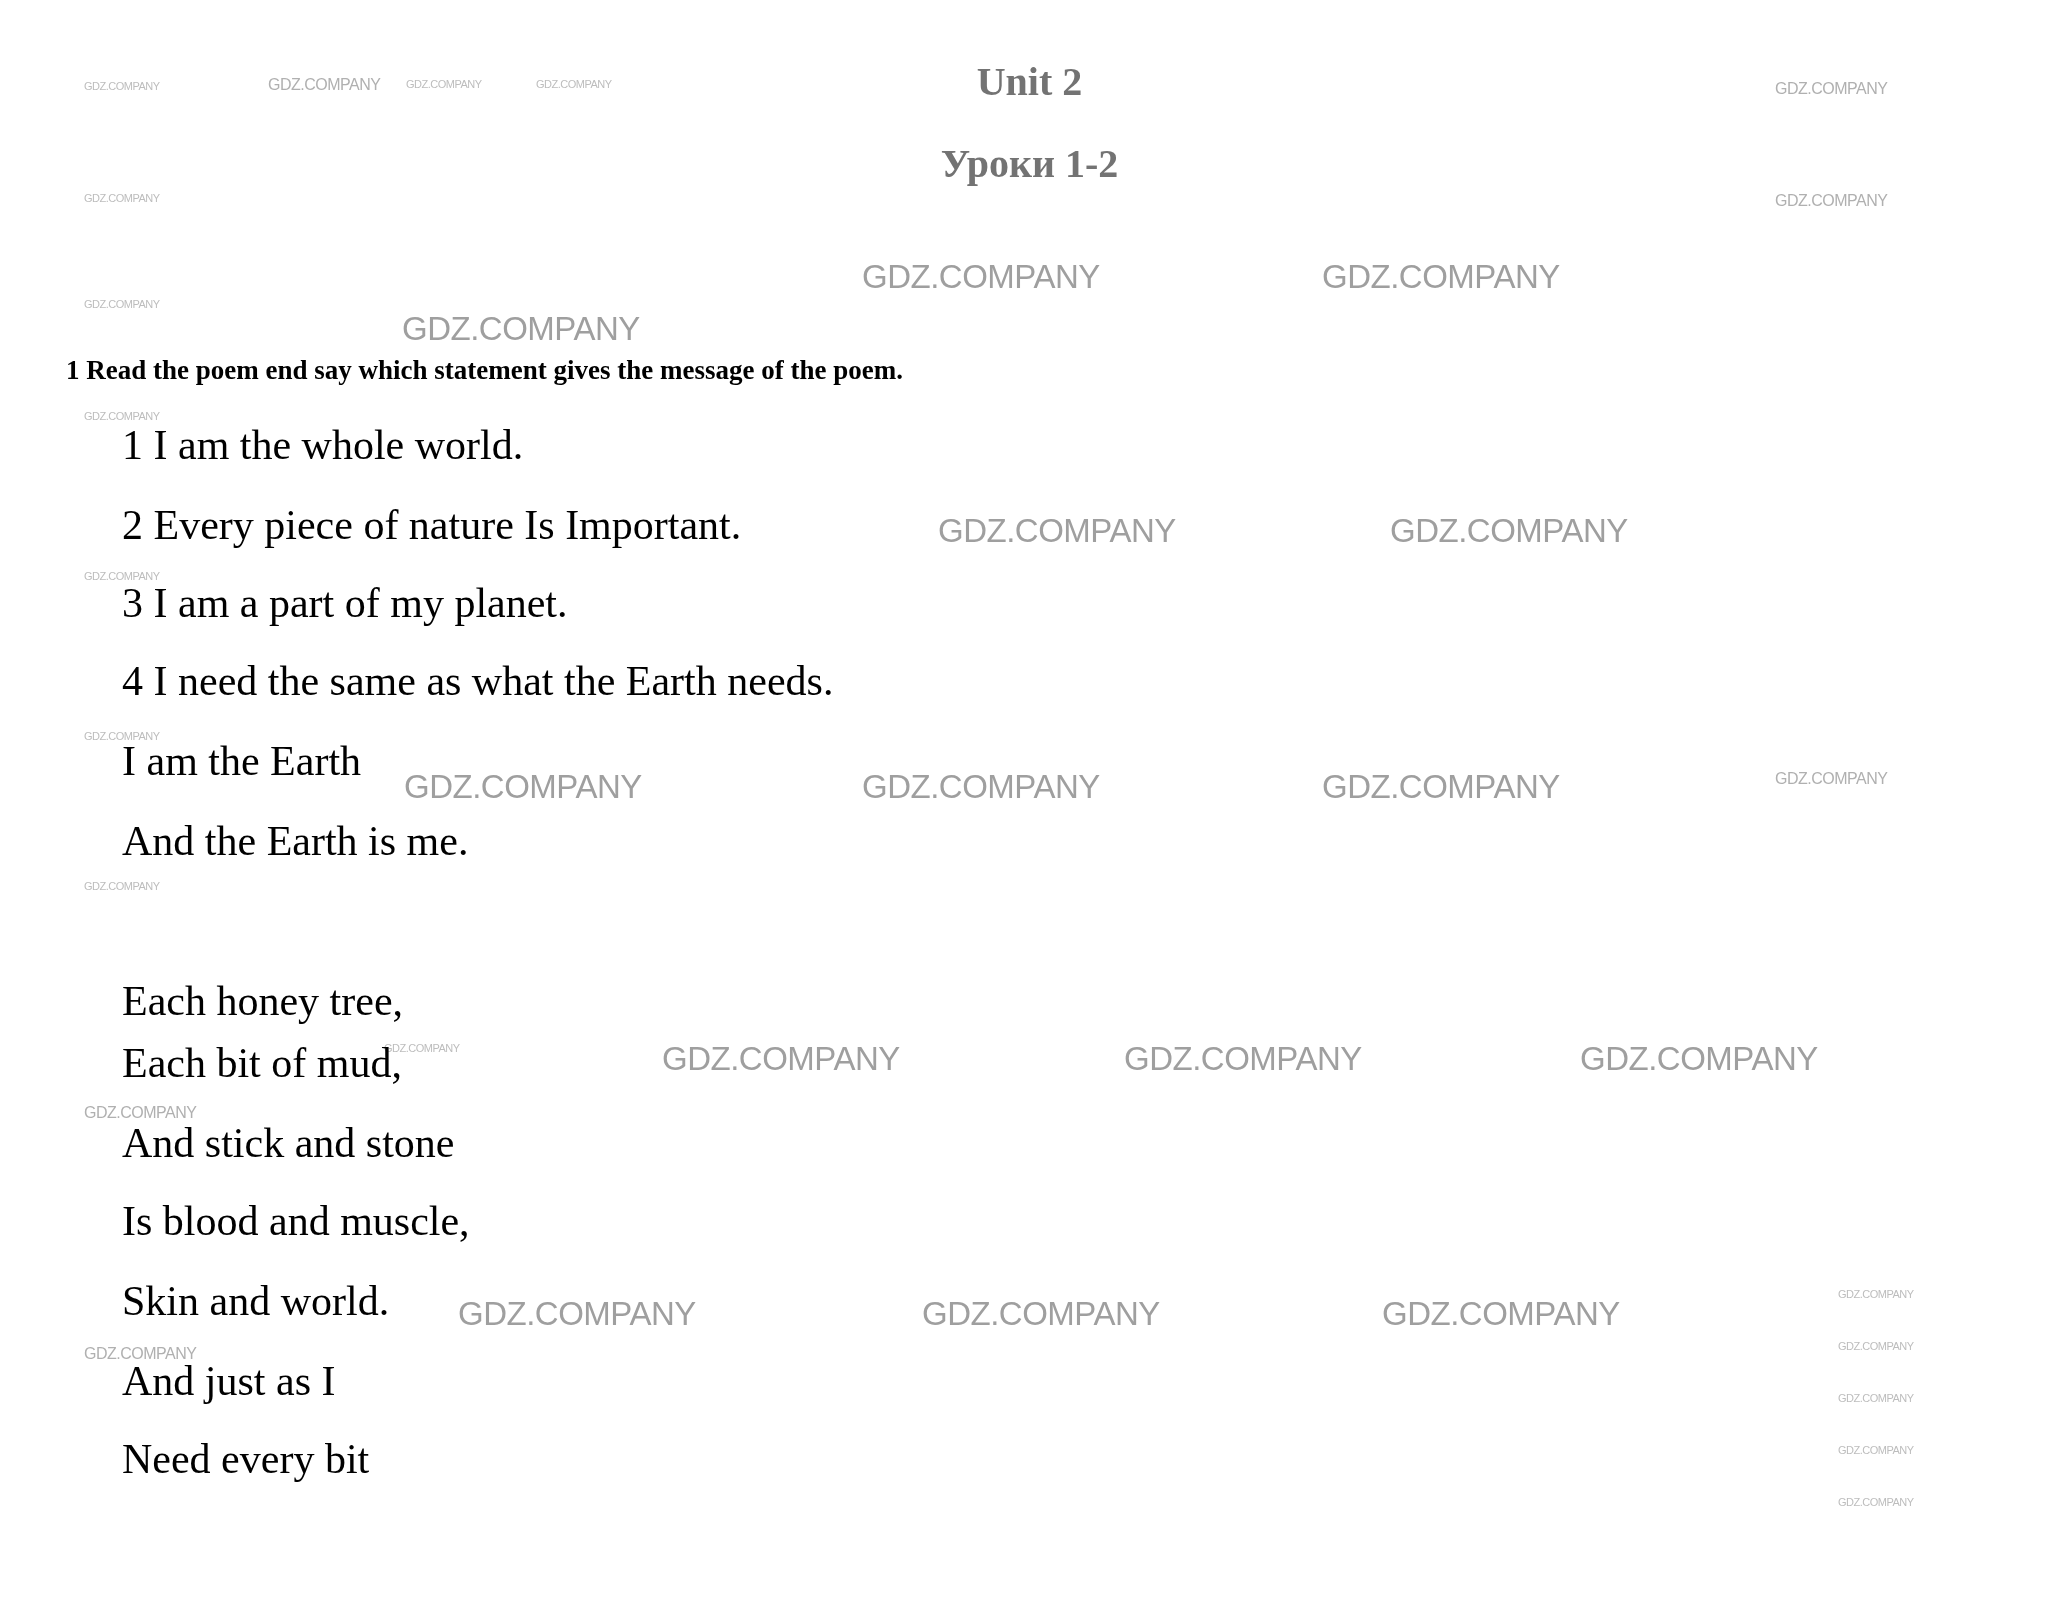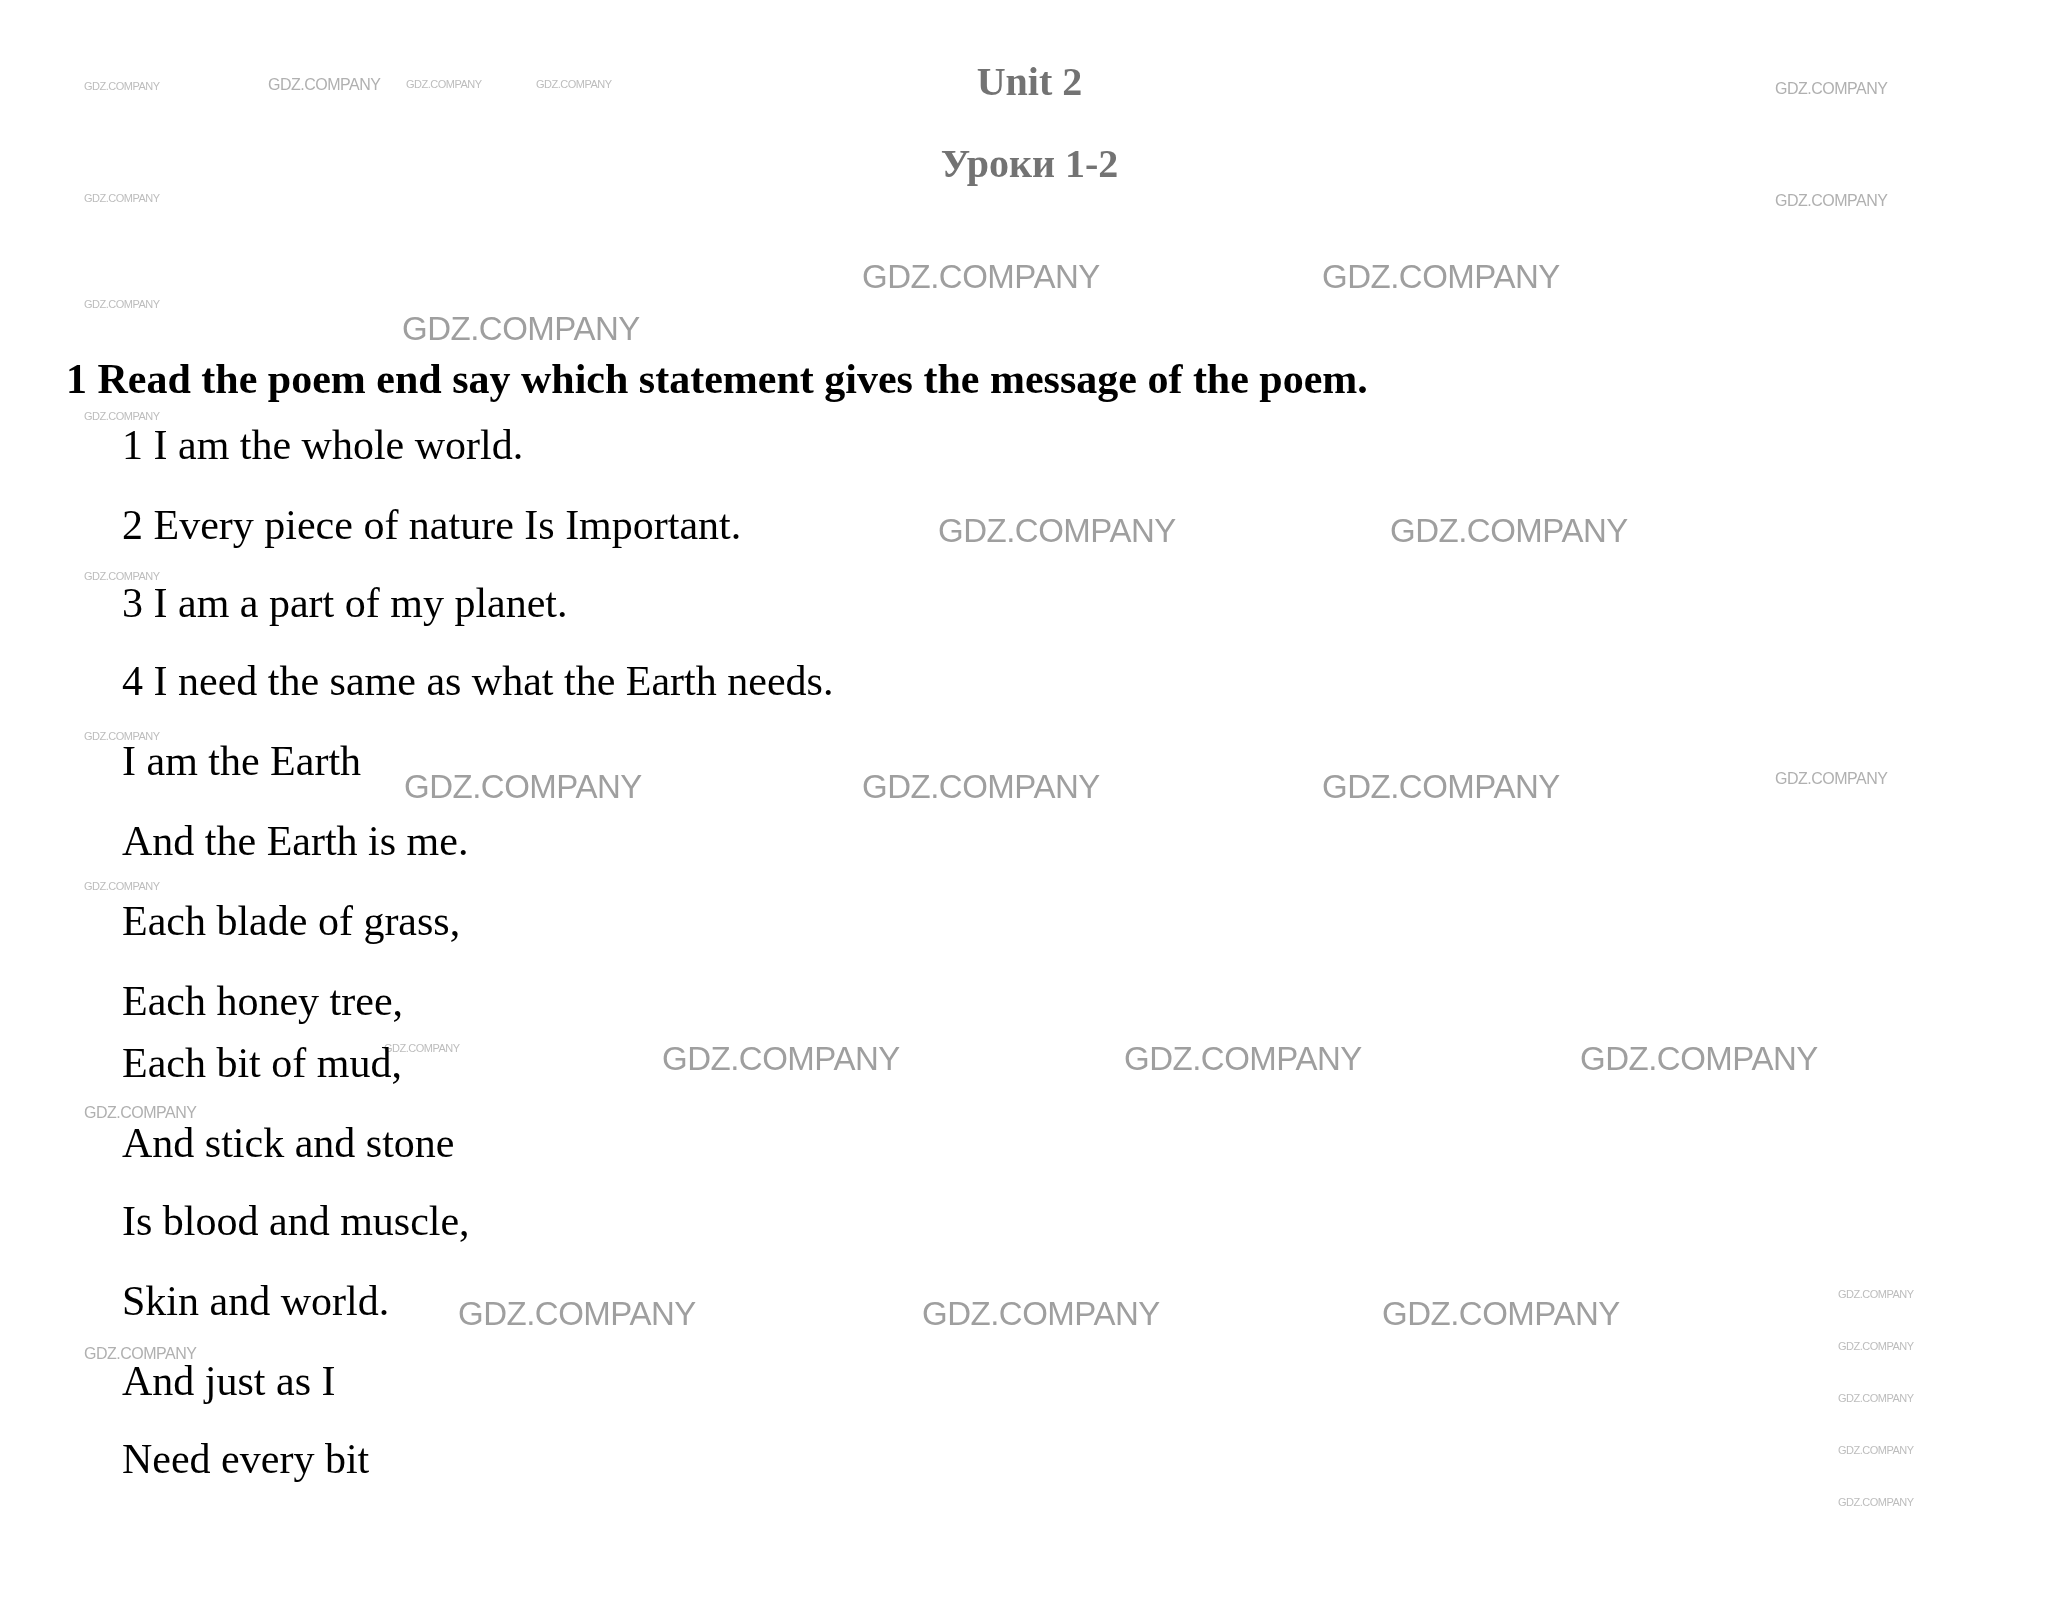--- a/index.html
+++ b/index.html
@@ -33,21 +33,21 @@
     font-weight: bold;
     color: #737373;
   }
   #title-unit { top: 58px; font-size: 40px; }
   #title-lesson { top: 140px; font-size: 40px; }
 
   .task-heading {
     position: absolute;
     left: 66px;
     top: 355px;
-    font-size: 42px;
+    font-size: 27px;
     font-weight: bold;
     font-family: "Liberation Serif", serif;
     white-space: nowrap;
   }
 
   .line {
     position: absolute;
     left: 74px;
     font-size: 42px;
     font-family: Liberation Serif, serif;
@@ -128,21 +128,20 @@
 
   <div class="task-heading">1 Read the poem end say which statement gives the message of the poem.</div>
 
   <div class="line" style="top:422px;">1 I am the whole world.</div>
   <div class="line" style="top:502px;">2 Every piece of nature Is Important.</div>
   <div class="line" style="top:580px;">3 I am a part of my planet.</div>
   <div class="line" style="top:658px;">4 I need the same as what the Earth needs.</div>
 
   <div class="line" style="top:738px;">I am the Earth</div>
   <div class="line" style="top:818px;text-align:right;">And the Earth is me.</div>
-  <div class="line" style="top:898px;">Each blade of grass,</div>
   <div class="line" style="top:978px;">Each honey tree,</div>
   <div class="line" style="top:1040px;">Each bit of mud,</div>
   <div class="line" style="top:1120px;">And stick and stone</div>
   <div class="line" style="top:1198px;">Is blood and muscle,</div>
   <div class="line" style="top:1278px;">Skin and world.</div>
   <div class="line" style="top:1358px;">And just as I</div>
   <div class="line" style="top:1436px;">Need every bit</div>
 
 </div>
 

